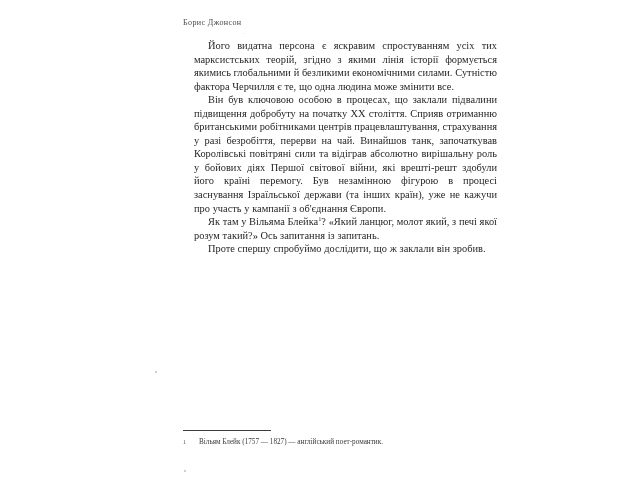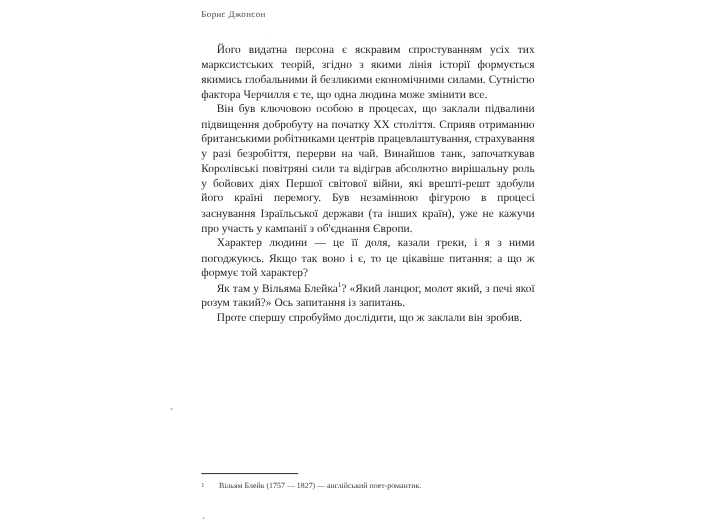--- a/index.html
+++ b/index.html
@@ -21,31 +21,31 @@
   .page {
     position: absolute;
     inset: 0;
     background: #ffffff;
   }
 
   
   .running-header {
     position: absolute;
     left: 183px;
-    top: 8px;
+    top: 18px;
     font-size: 8.1px;
     letter-spacing: 0.35px;
     color: #4a4a4a;
     white-space: nowrap;
   }
 
   
   .textblock {
     position: absolute;
-    left: 183px;
+    left: 194px;
     top: 39px;
     width: 303px;
   }
 
   .para {
     margin: 0;
     text-align: justify;
     text-align-last: left;
     text-indent: 14px;
     font-size: 10.4px;
@@ -106,21 +106,20 @@
 </head>
 <body>
 
 <div class="page">
 
   <div class="running-header">Борис Джонсон</div>
 
   <div class="textblock">
     <p class="para">Його видатна персона є яскравим спростуванням усіх тих марксистських теорій, згідно з якими лінія історії формується якимись глобальними й безликими економічними силами. Сутністю фактора Черчилля є те, що одна людина може змінити все.</p>
     <p class="para">Він був ключовою особою в процесах, що заклали підвалини підвищення добробуту на початку XX століття. Сприяв отриманню британськими робітниками центрів працевлаштування, страхування у разі безробіття, перерви на чай. Винайшов танк, започаткував Королівські повітряні сили та відіграв абсолютно вирішальну роль у бойових діях Першої світової війни, які врешті-решт здобули його країні перемогу. Був незамінною фігурою в процесі заснування Ізраїльської держави (та інших країн), уже не кажучи про участь у кампанії з об'єднання Європи.</p>
-    <p class="para">Характер людини — це її доля, казали греки, і я з ними погоджуюсь. Якщо так воно і є, то це цікавіше питання: а що ж формує той характер?</p>
     <p class="para"><span>Як там у Вільяма Блейка<span class="fn-ref">1</span>? «Який ланцюг, молот який, з печі якої розум такий?» Ось запитання із запитань.</span></p>
     <p class="para">Проте спершу спробуймо дослідити, що ж заклали він зробив.</p>
   </div>
 
   <div class="footnote-area">
     <div class="footnote-rule"></div>
     <div class="footnote-row">
       <span class="footnote-num">1</span><span class="footnote-text">Вільям Блейк (1757 — 1827) — англійський поет-романтик.</span>
     </div>
   </div>

